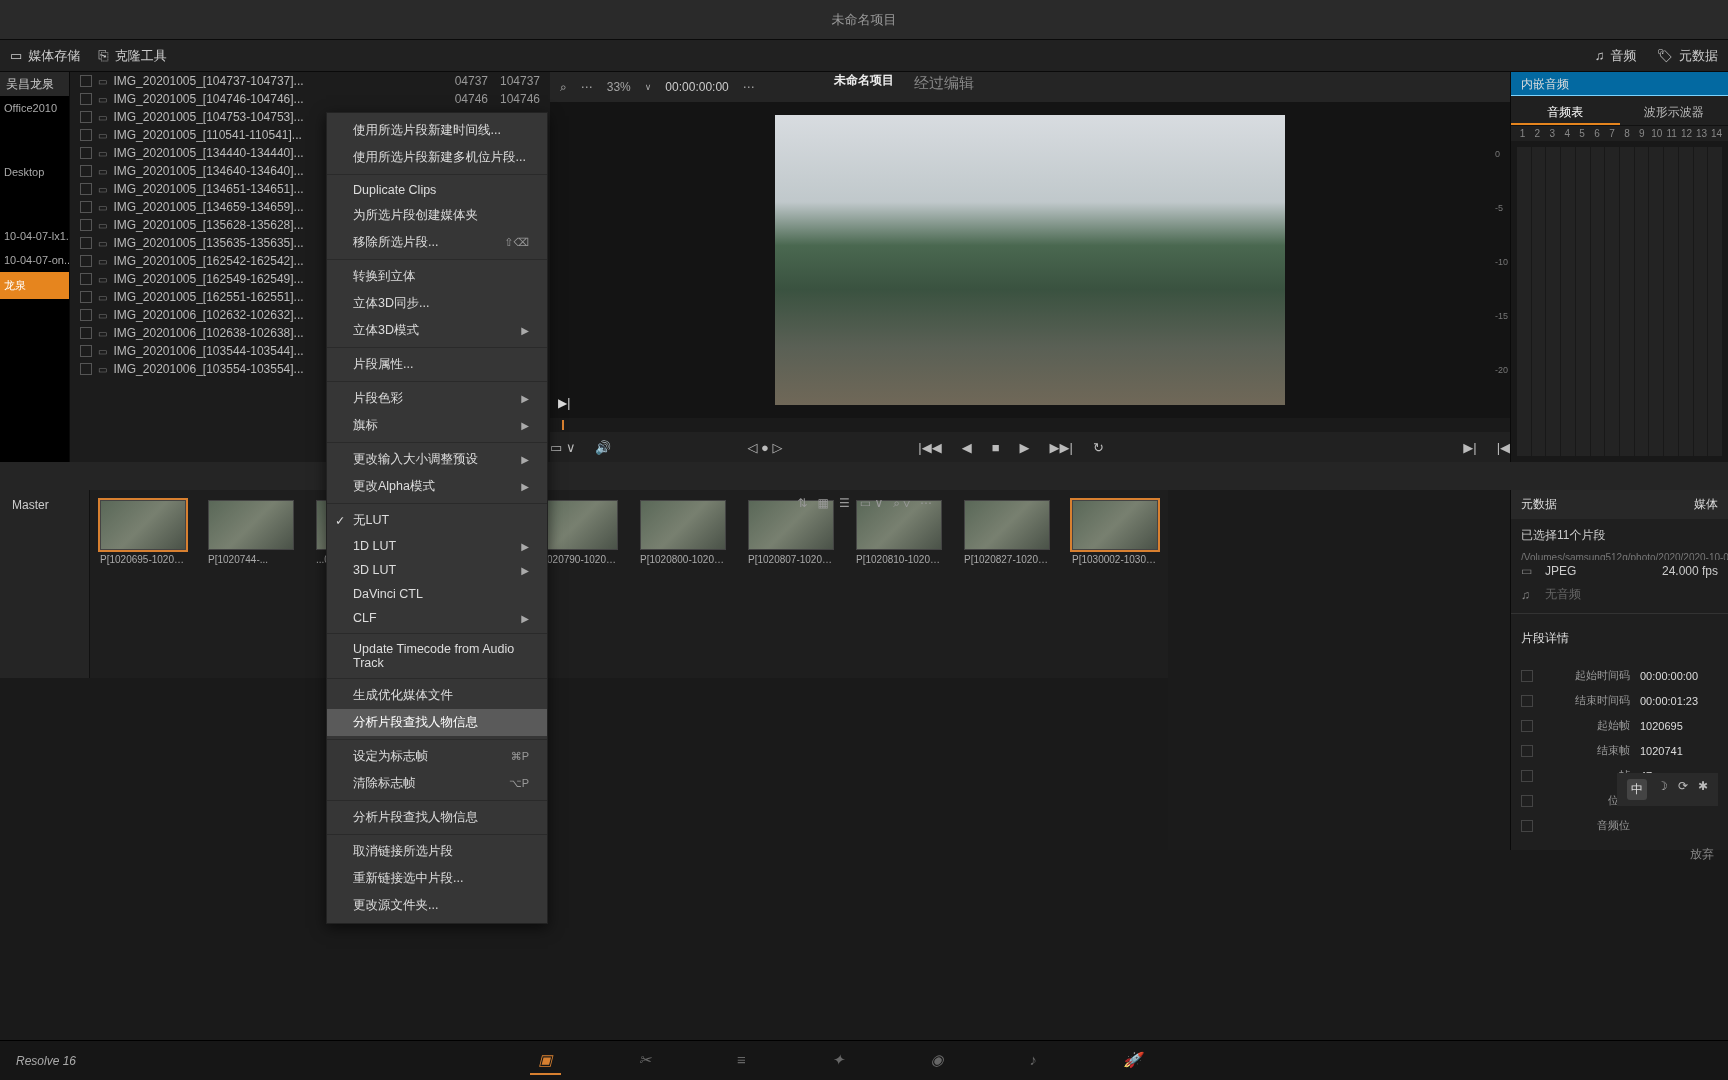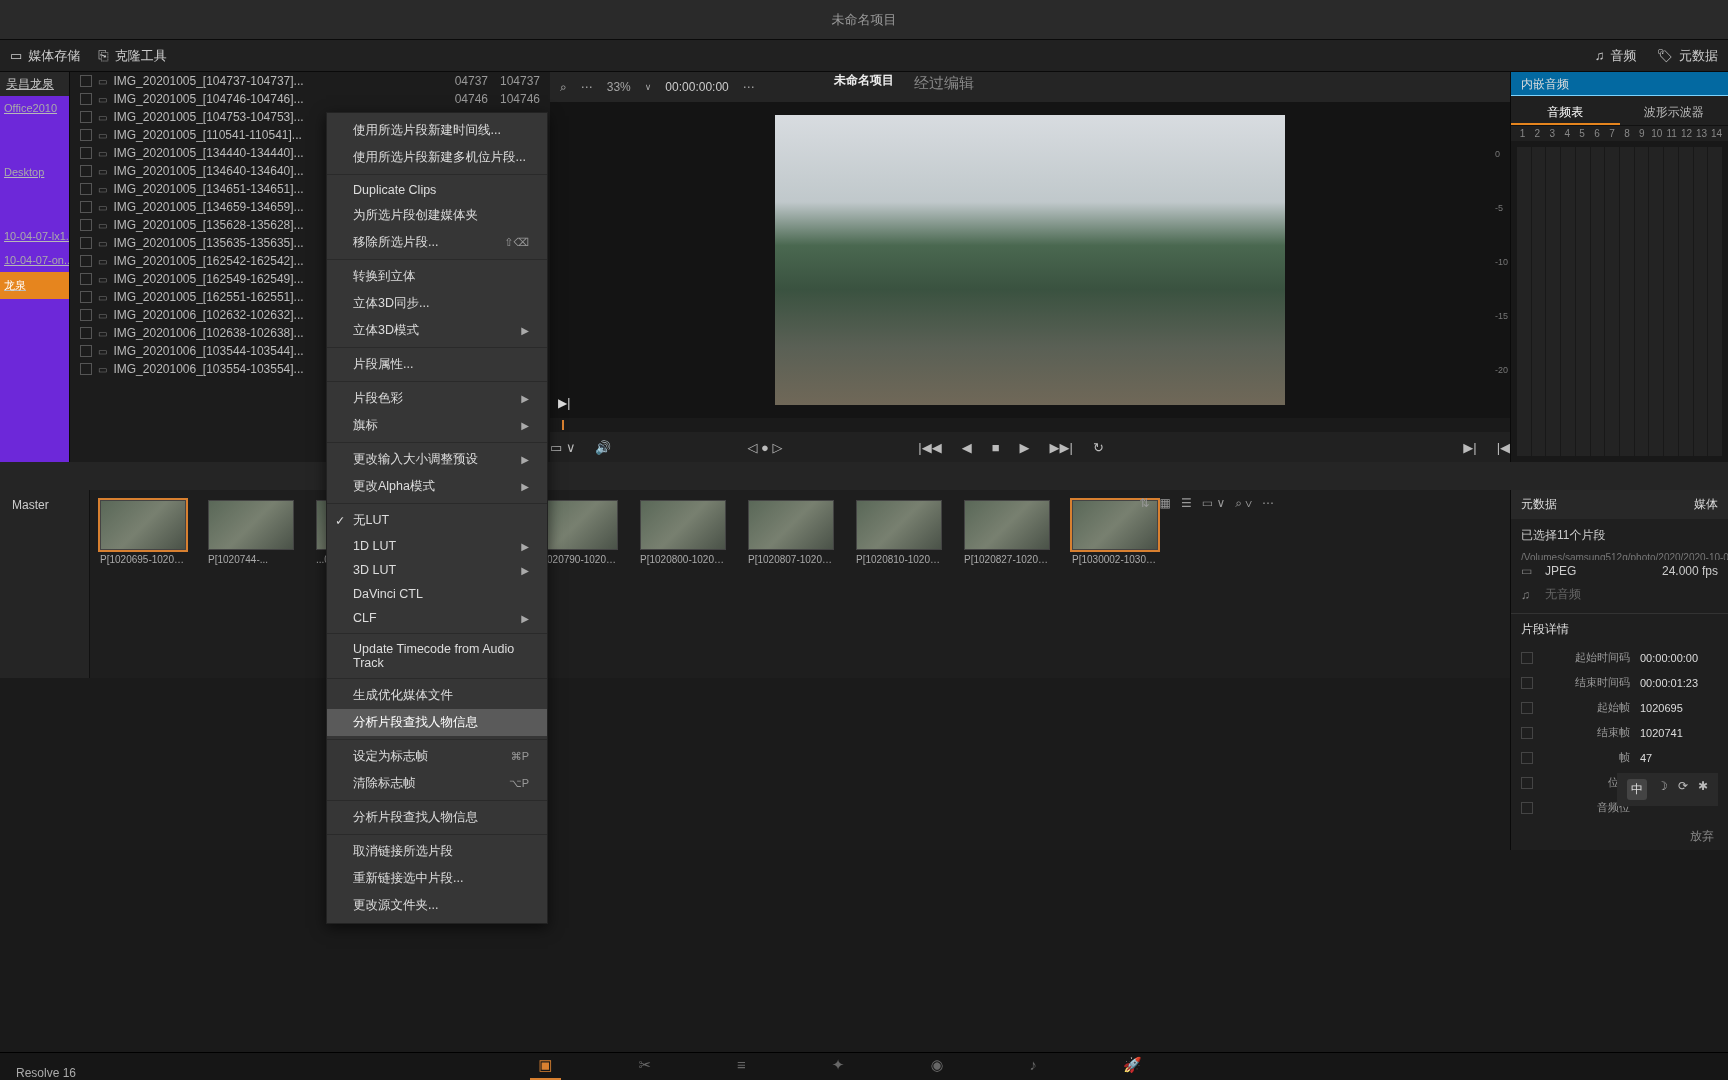--- a/index.html
+++ b/index.html
@@ -5,21 +5,21 @@
 * { margin: 0; padding: 0; box-sizing: border-box; font-family: -apple-system, "Helvetica Neue", Arial, sans-serif; }
 body { background: #1a1a1a; color: #b8b8b8; font-size: 12px; overflow: hidden; width: 1728px; height: 1080px; }
 
 .titlebar { height: 40px; background: #2a2a2a; border-bottom: 1px solid #0a0a0a; display: flex; align-items: center; justify-content: center; color: #999; font-size: 13px; }
 
 .toolbar { height: 32px; background: #212121; display: flex; align-items: center; padding: 0 10px; gap: 18px; border-bottom: 1px solid #0a0a0a; }
 .toolbar-right { margin-left: auto; display: flex; gap: 20px; }
 .tool-item { display: flex; align-items: center; gap: 6px; color: #ccc; font-size: 13px; cursor: pointer; }
 
 .workspace { display: flex; height: 390px; }
-.left-pane { width: 70px; background: #6d28d9; border-right: 1px solid #0a0a0a; text-decoration: underline; }
+.left-pane { width: 70px; background: #000000; border-right: 1px solid #0a0a0a; }
 .left-pane .lp-tab { height: 24px; background: #282828; padding: 4px 6px; color: #ccc; font-size: 12px; }
 .left-pane .lp-item { padding: 6px 4px; color: #aaa; font-size: 11px; white-space: nowrap; overflow: hidden; }
 .left-pane .lp-item.active { background: #e6851e; color: #fff; }
 
 .file-list { width: 480px; background: #1c1c1c; position: relative; }
 .file-list-header { display: flex; padding: 4px 10px; color: #888; font-size: 11px; border-bottom: 1px solid #333; background: #232323; }
 .file-row { display: flex; align-items: center; padding: 2px 10px; height: 18px; color: #bbb; font-size: 12px; gap: 6px; }
 .file-row .chk { width: 12px; height: 12px; border: 1px solid #555; flex-shrink: 0; }
 .file-row .fname { flex: 1; white-space: nowrap; overflow: hidden; }
 .file-row .col-s, .file-row .col-e { width: 46px; text-align: right; color: #999; }
@@ -65,36 +65,36 @@
 .bin-toolbar { position: absolute; right: 230px; display: flex; gap: 10px; padding: 6px; color: #999; }
 
 .meta-pane { width: 218px; background: #1f1f1f; border-left: 1px solid #0a0a0a; padding: 0; display: flex; flex-direction: column; }
 .meta-header { padding: 6px 10px; background: #282828; display: flex; justify-content: space-between; color: #ddd; }
 .meta-sel { padding: 8px 10px; font-size: 12px; color: #ccc; }
 .meta-path { padding: 0 10px 8px; font-size: 10px; color: #777; white-space: nowrap; overflow: hidden; }
 .meta-row { display: flex; align-items: center; padding: 4px 10px; gap: 8px; }
 .meta-row .icon { width: 16px; color: #888; }
 .meta-row .val { color: #ccc; }
 .meta-row .fps { margin-left: auto; color: #ccc; }
-.meta-section { padding: 7px 10px; color: #ddd; border-top: 1px solid #333; margin-top: 6px; }
+.meta-section { padding: 16px 10px; color: #ddd; border-top: 1px solid #333; margin-top: 6px; }
 .meta-field { display: flex; padding: 5px 10px; align-items: center; }
 .meta-field .chk { width: 12px; height: 12px; border: 1px solid #444; margin-right: 8px; }
 .meta-field .lbl { flex: 1; text-align: right; color: #999; font-size: 11px; padding-right: 10px; }
 .meta-field .fval { color: #ddd; width: 78px; font-size: 11px; }
 .meta-foot-icons { display: flex; gap: 10px; padding: 6px 10px; justify-content: flex-end; background: #2a2a2a; position: absolute; bottom: 44px; right: 10px; }
 .meta-discard { text-align: right; padding: 8px 14px; color: #888; }
 
-.page-switcher { position: absolute; bottom: 0; left: 0; right: 0; height: 28px; background: #161616; display: flex; align-items: flex-end; border-top: 1px solid #000; }
+.page-switcher { position: absolute; bottom: 0; left: 0; right: 0; height: 40px; background: #161616; display: flex; align-items: center; border-top: 1px solid #000; font-style: italic; }
 .page-label { padding: 0 16px; color: #aaa; }
 .page-tabs { flex: 1; display: flex; justify-content: center; gap: 70px; }
 .page-tab { color: #666; font-size: 15px; padding: 4px 8px; cursor: pointer; }
 .page-tab.active { color: #d88030; border-bottom: 2px solid #d88030; }
 
 .lower { display: flex; height: 360px; }
-.proj-area { flex: 1; display: flex; flex-direction: column; }
+.proj-area { flex: 1; display: flex; flex-direction: row; }
 .proj-header { height: 28px; background: #252525; display: flex; align-items: center; padding: 0 10px; color: #ddd; gap: 10px; }
 </style>
 </head>
 <body>
 
 <div class="titlebar">
   <span>未命名项目</span>
 </div>
 
 <div class="toolbar">

